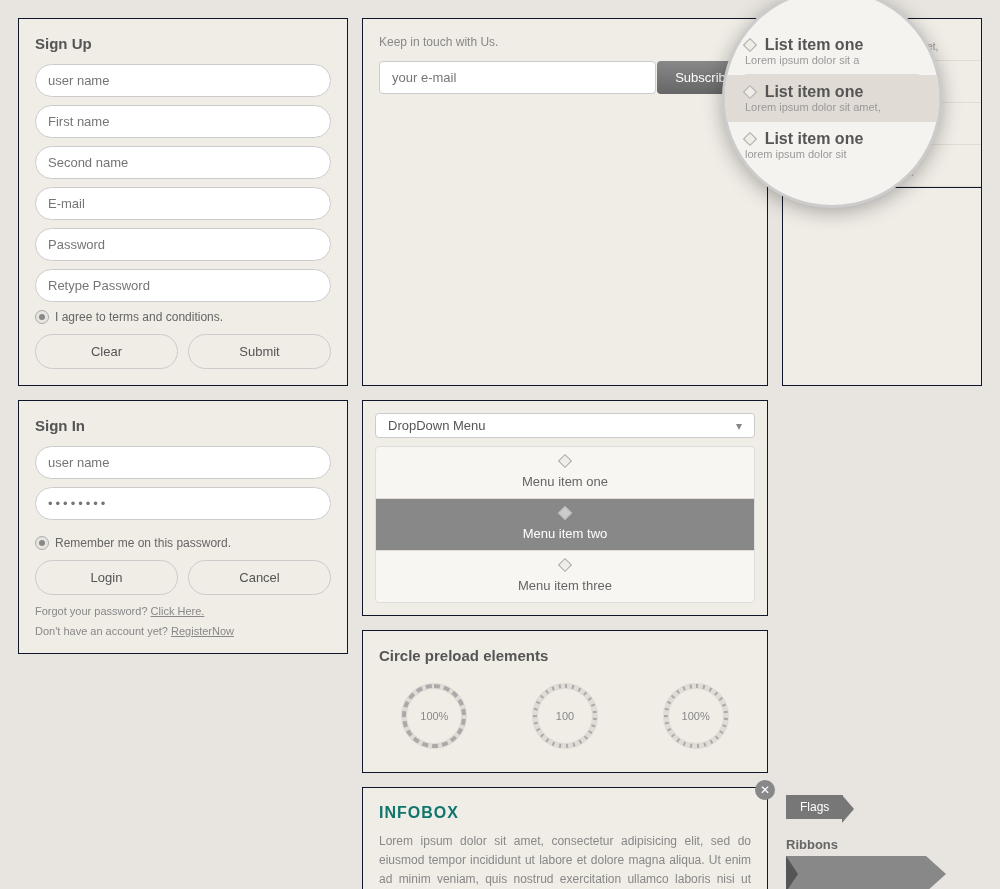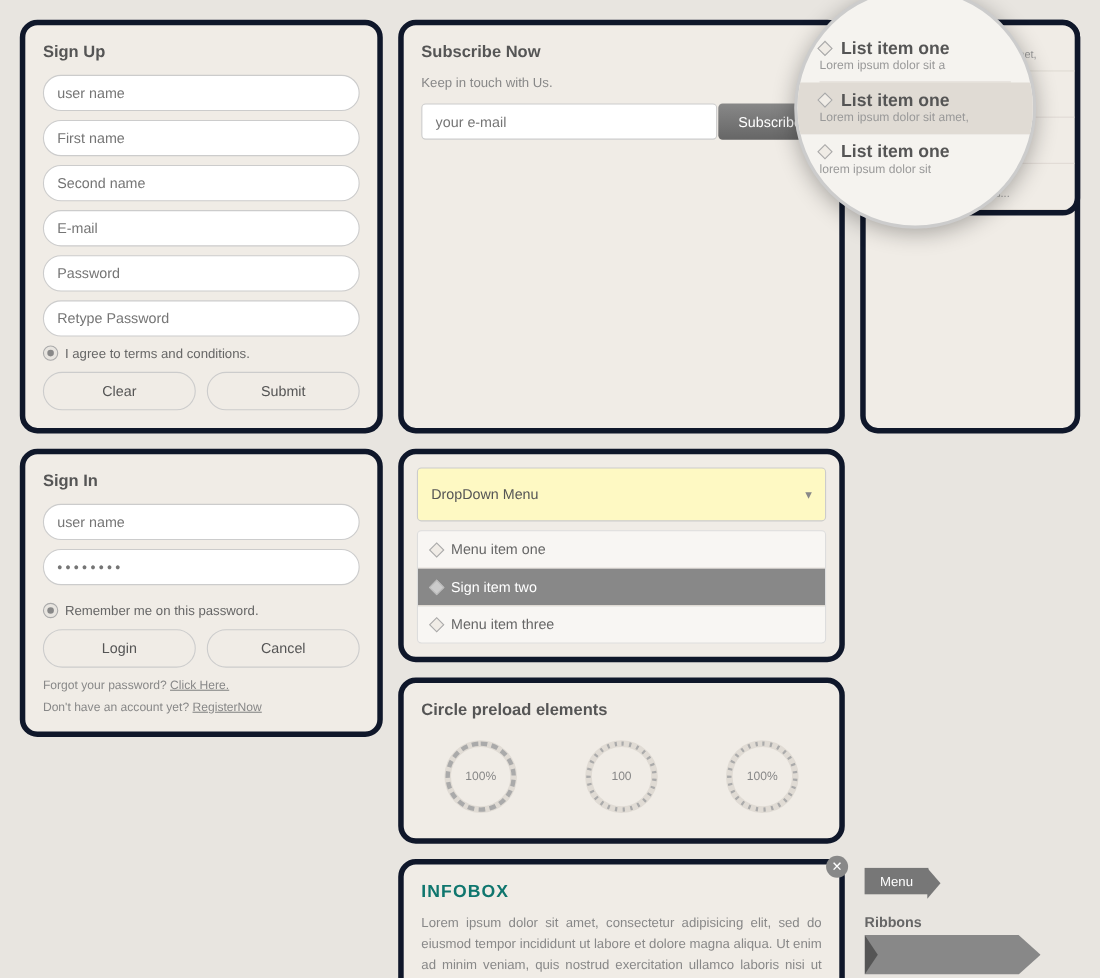--- a/index.html
+++ b/index.html
@@ -18,22 +18,22 @@
       padding: 18px;
       display: grid;
       grid-template-columns: 330px 1fr 200px;
       grid-template-rows: auto auto auto;
       gap: 14px;
     }
 
     
     .panel {
       background: #f0ece6;
-      border: 5px solid #0f172a;
-      border-radius: 16px;
+      border: 1px solid #0f172a;
+      border-radius: 0;
       padding: 16px;
     }
 
     .panel-title {
       font-size: 15px;
       font-weight: bold;
       color: #555;
       margin-bottom: 12px;
     }
 
@@ -170,22 +170,22 @@
       padding: 12px;
       position: relative;
     }
 
     .dropdown-header {
       display: flex;
       align-items: center;
       justify-content: space-between;
       border: 1px solid #ccc;
       border-radius: 4px;
-      padding: 16px 12px;
-      background: #fef9c3;
+      padding: 4px 12px;
+      background: #ffffff;
       margin-bottom: 8px;
       cursor: pointer;
     }
 
     .dropdown-arrow {
       color: #888;
       font-size: 12px;
     }
 
     .menu-items {
@@ -197,20 +197,21 @@
 
     .menu-item {
       display: flex;
       align-items: center;
       gap: 8px;
       padding: 9px 12px;
       border-bottom: 1px solid #e0dbd4;
       cursor: pointer;
       font-size: 13px;
       color: #666;
+      flex-direction: column;
     }
 
     .menu-item:last-child {
       border-bottom: none;
     }
 
     .menu-item.active {
       background: #888;
       color: #fff;
     }
@@ -468,21 +469,20 @@
       <span class="checkbox-icon"></span>
       <span>I agree to terms and conditions.</span>
     </div>
     <div class="btn-row">
       <button class="btn">Clear</button>
       <button class="btn">Submit</button>
     </div>
   </div>
 
   <div class="panel subscribe-panel">
-    <div class="panel-title">Subscribe Now</div>
     <div class="subscribe-subtitle">Keep in touch with Us.</div>
     <div class="subscribe-row">
       <input class="subscribe-input" type="email" placeholder="your e-mail" style="">
       <button class="subscribe-btn">Subscribe</button>
     </div>
   </div>
 
   <div class="panel custom-users-panel">
     <div class="panel-title">Custom Users</div>
     <div class="users-avatars">
@@ -515,21 +515,21 @@
       <span>DropDown Menu</span>
       <span class="dropdown-arrow">▾</span>
     </div>
     <div class="menu-items">
       <div class="menu-item">
         <span class="menu-diamond"></span>
         <span>Menu item  one</span>
       </div>
       <div class="menu-item active">
         <span class="menu-diamond"></span>
-        <span>Sign item  two</span>
+        <span>Menu item  two</span>
       </div>
       <div class="menu-item">
         <span class="menu-diamond"></span>
         <span>Menu item three</span>
       </div>
     </div>
   </div>
 
   <div style="grid-column:3; grid-row:1/4; position:relative;">
     <div class="panel" style="padding:0; overflow:hidden;">
@@ -631,21 +631,21 @@
         </svg>
         <div class="circle-label">100%</div>
       </div>
     </div>
   </div>
 
   <div style="grid-column:3; grid-row:4; background:none; border:none; padding:8px 4px;">
 
     <div style="margin-bottom:14px;">
       <div style="display:inline-block; background:#777; color:#fff; padding:5px 14px; font-size:12px; position:relative; margin-bottom:4px;">
-        <span>Menu</span>
+        <span>Flags</span>
         <span style="position:absolute; right:-11px; top:0; bottom:0; width:0; height:0; border-top:14px solid transparent; border-bottom:14px solid transparent; border-left:12px solid #777;"></span>
       </div>
     </div>
 
     <div style="font-size:13px; font-weight:bold; color:#666; margin:4px 0;">Ribbons</div>
 
     <div style="margin-bottom:6px; position:relative;">
       <svg width="160" height="36" viewBox="0 0 160 36">
         <polygon points="0,0 140,0 160,18 140,36 0,36" fill="#888"></polygon>
         <polygon points="0,0 0,36 12,18" fill="#555"></polygon>

